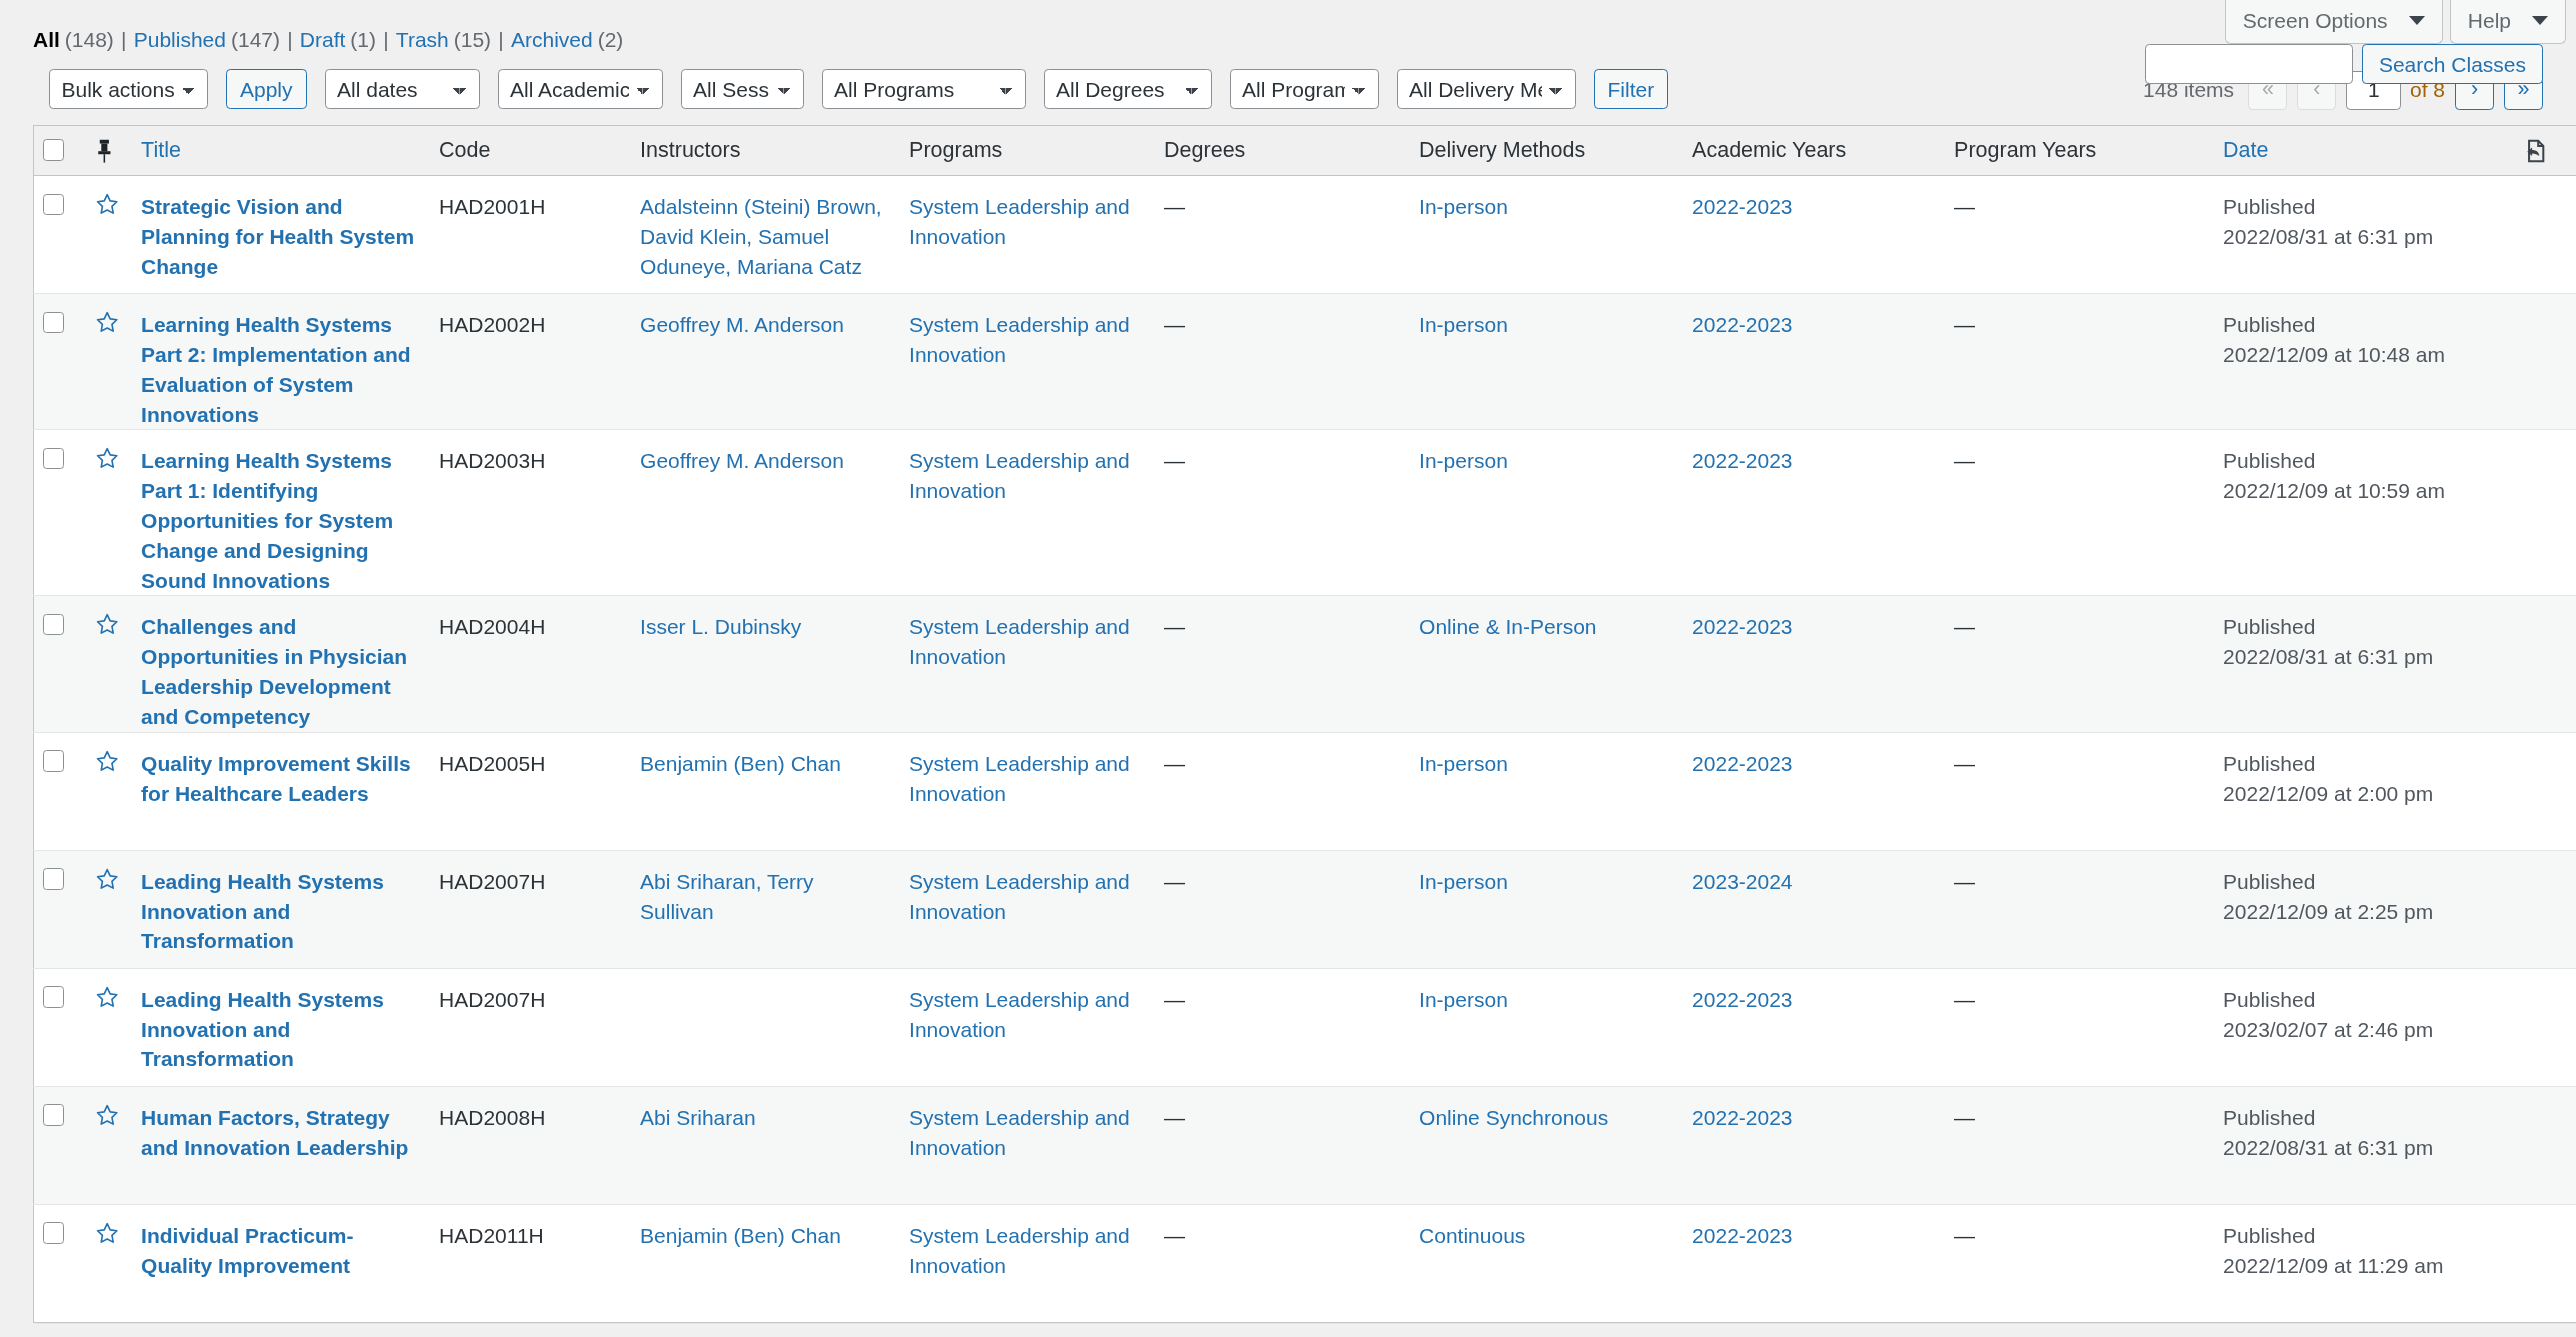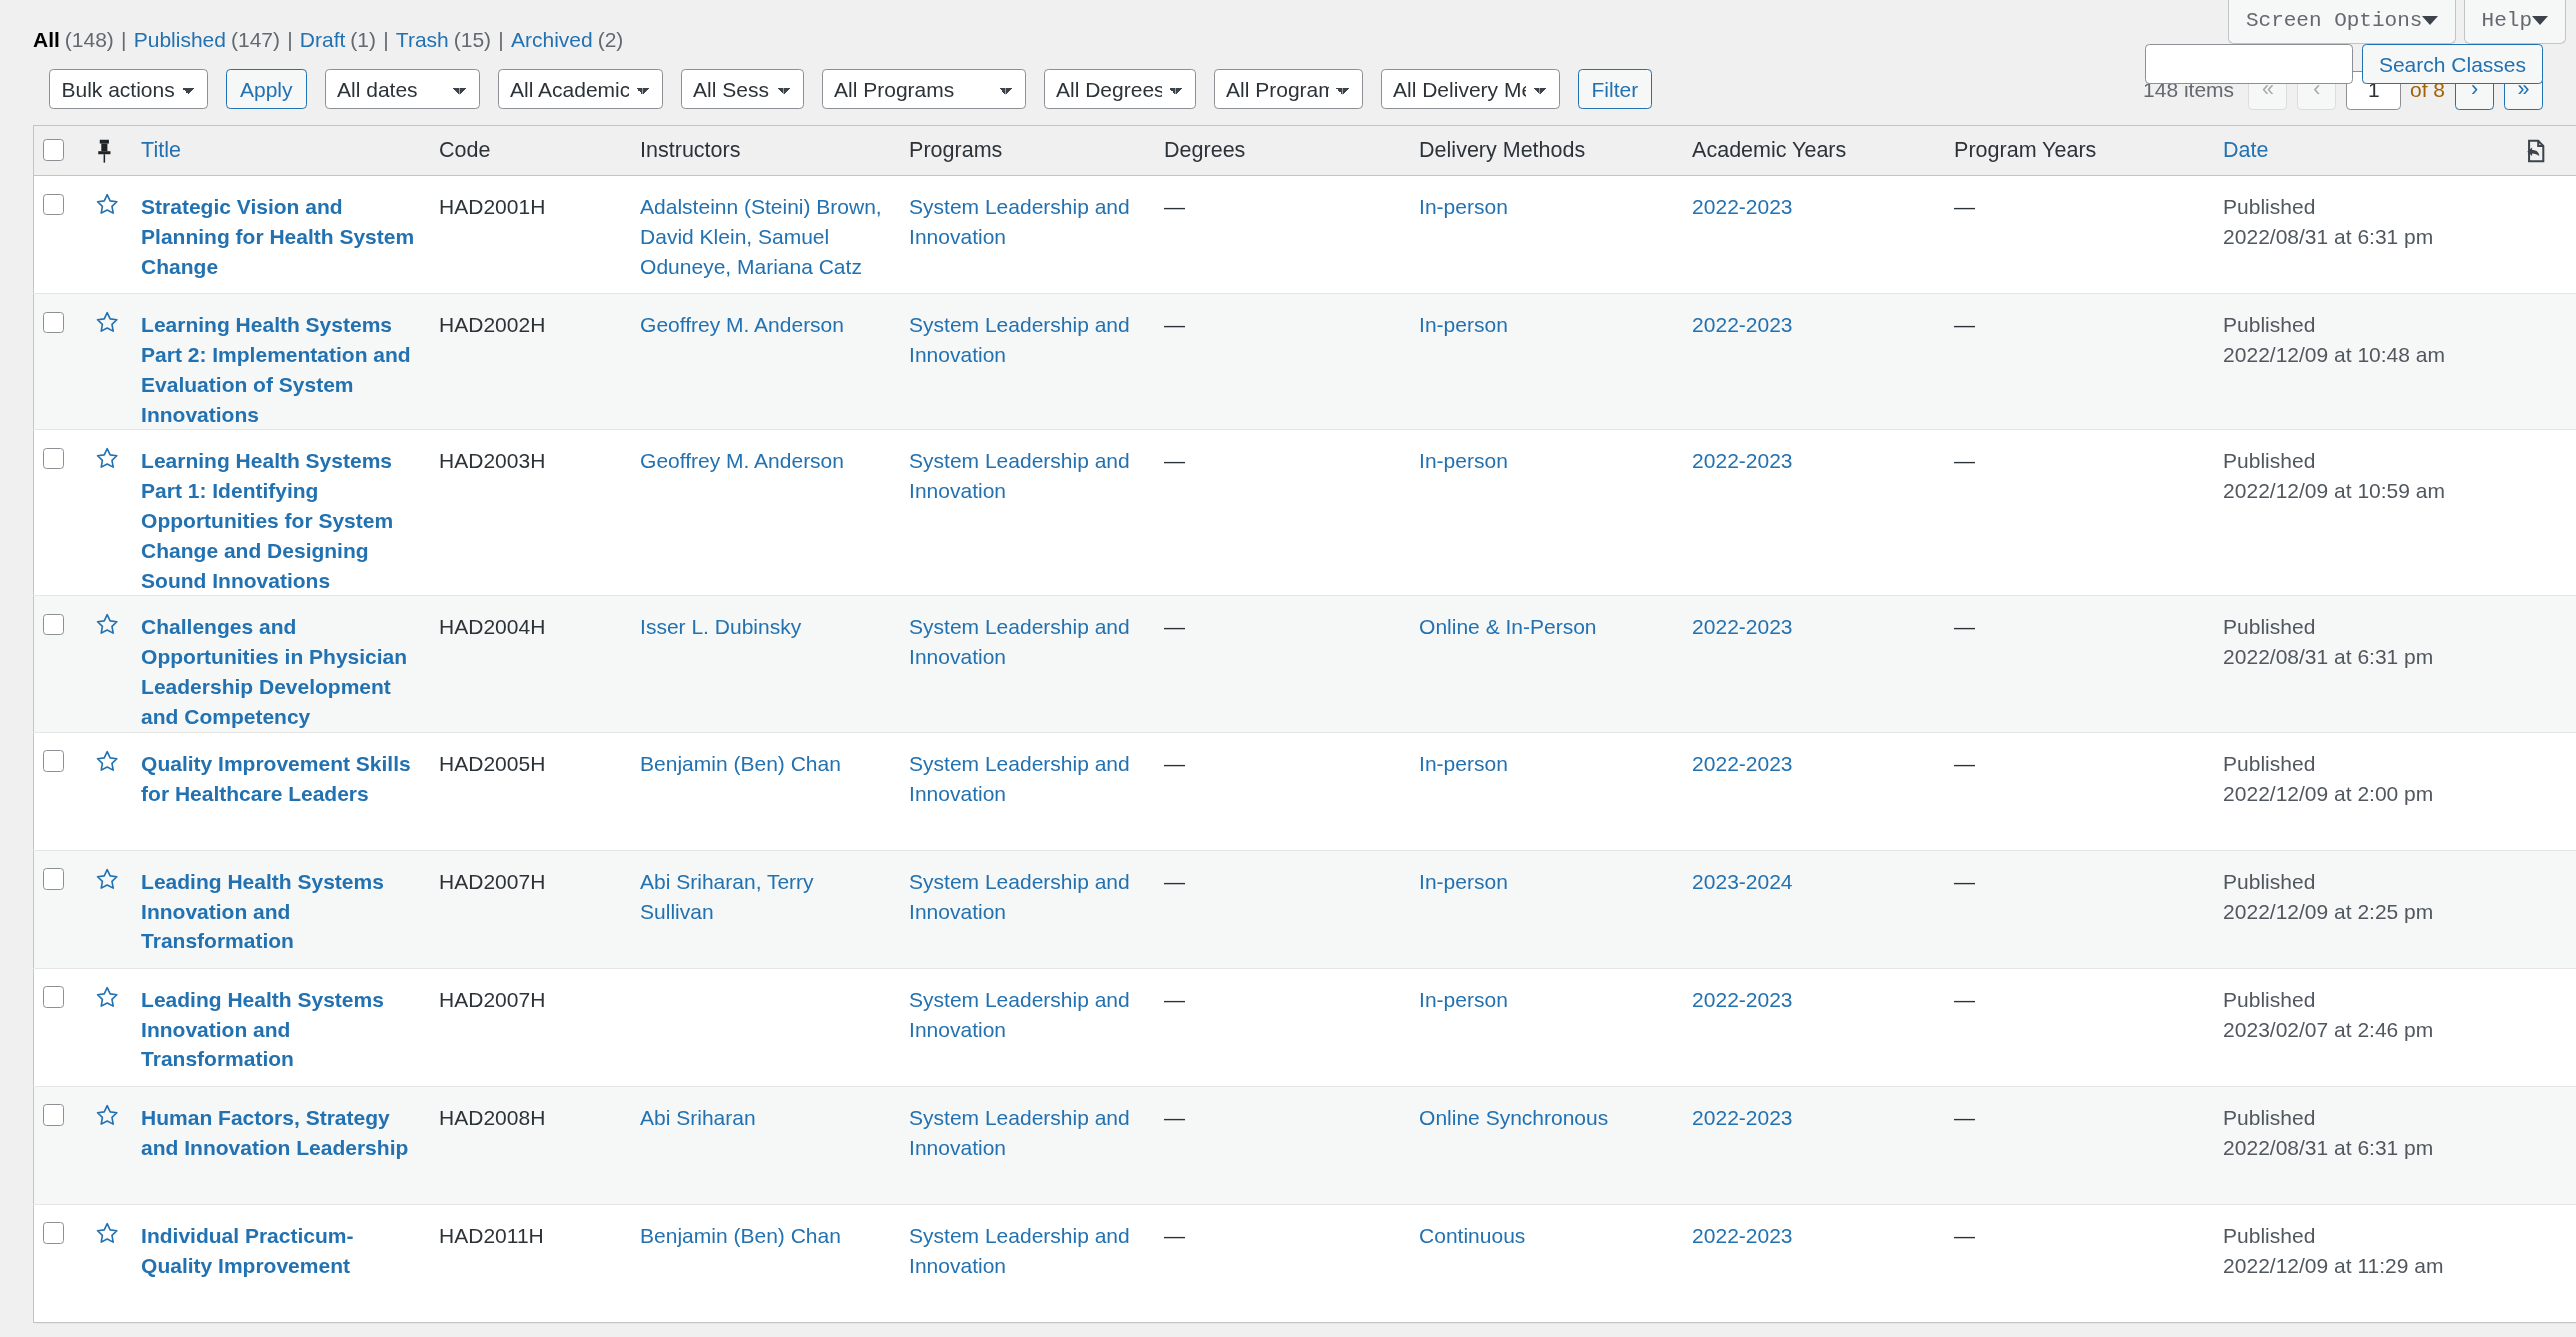--- a/index.html
+++ b/index.html
@@ -30,24 +30,23 @@
     background: #f6f7f7;
     border: 0.7px solid #c3c4c7;
     border-top: none;
     border-radius: 0 0 5.7px 5.7px;
     color: #646970;
     font-size: 21px;
     line-height: 1;
     padding: 10px 17px 11.5px 17px;
     display: flex;
     align-items: center;
-    gap: 0;
+    gap: 21px;
     cursor: pointer;
     white-space: nowrap;
-    font-family: Liberation Mono, monospace;
   }
   .caret {
     width: 0; height: 0;
     border-left: 8px solid transparent;
     border-right: 8px solid transparent;
     border-top: 9.3px solid #3c434a;
     display: inline-block;
   }
 
   
@@ -177,21 +176,21 @@
       calc(100% - 18.7px) 18px,
       calc(100% - 12.2px) 18px;
     background-size: 6.5px 6.5px, 6.5px 6.5px;
     background-repeat: no-repeat;
   }
   select.w-bulk { width: 159px; }
   select.w-dates { width: 155px; }
   select.w-acad { width: 165px; }
   select.w-sess { width: 123px; }
   select.w-prog { width: 204px; }
-  select.w-deg { width: 152px; }
+  select.w-deg { width: 168px; }
   select.w-progyr { width: 149px; }
   select.w-delivery { width: 179px; }
 
   .wp-button-secondary {
     background: #f6f7f7;
     border: 0.7px solid #2271b1;
     color: #2271b1;
     border-radius: 4.3px;
     height: 40px;
     font-size: 21px;

